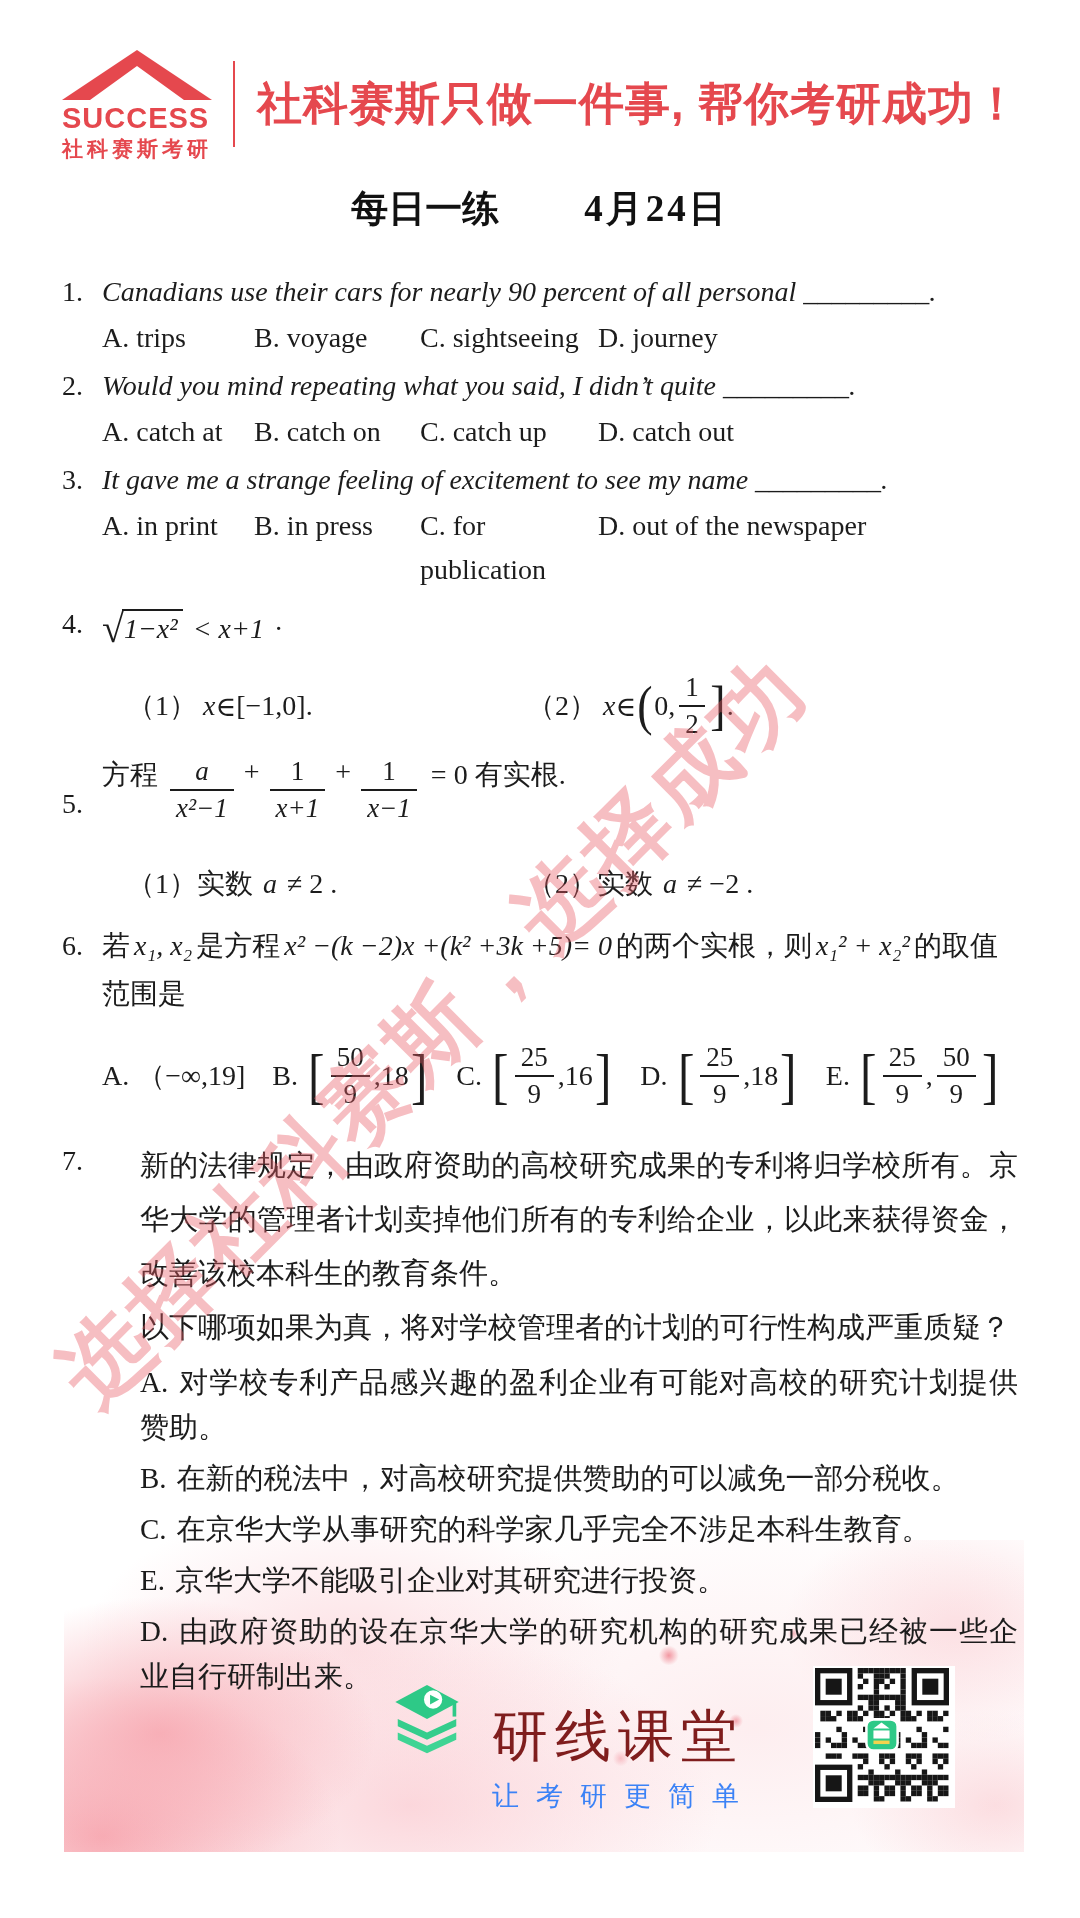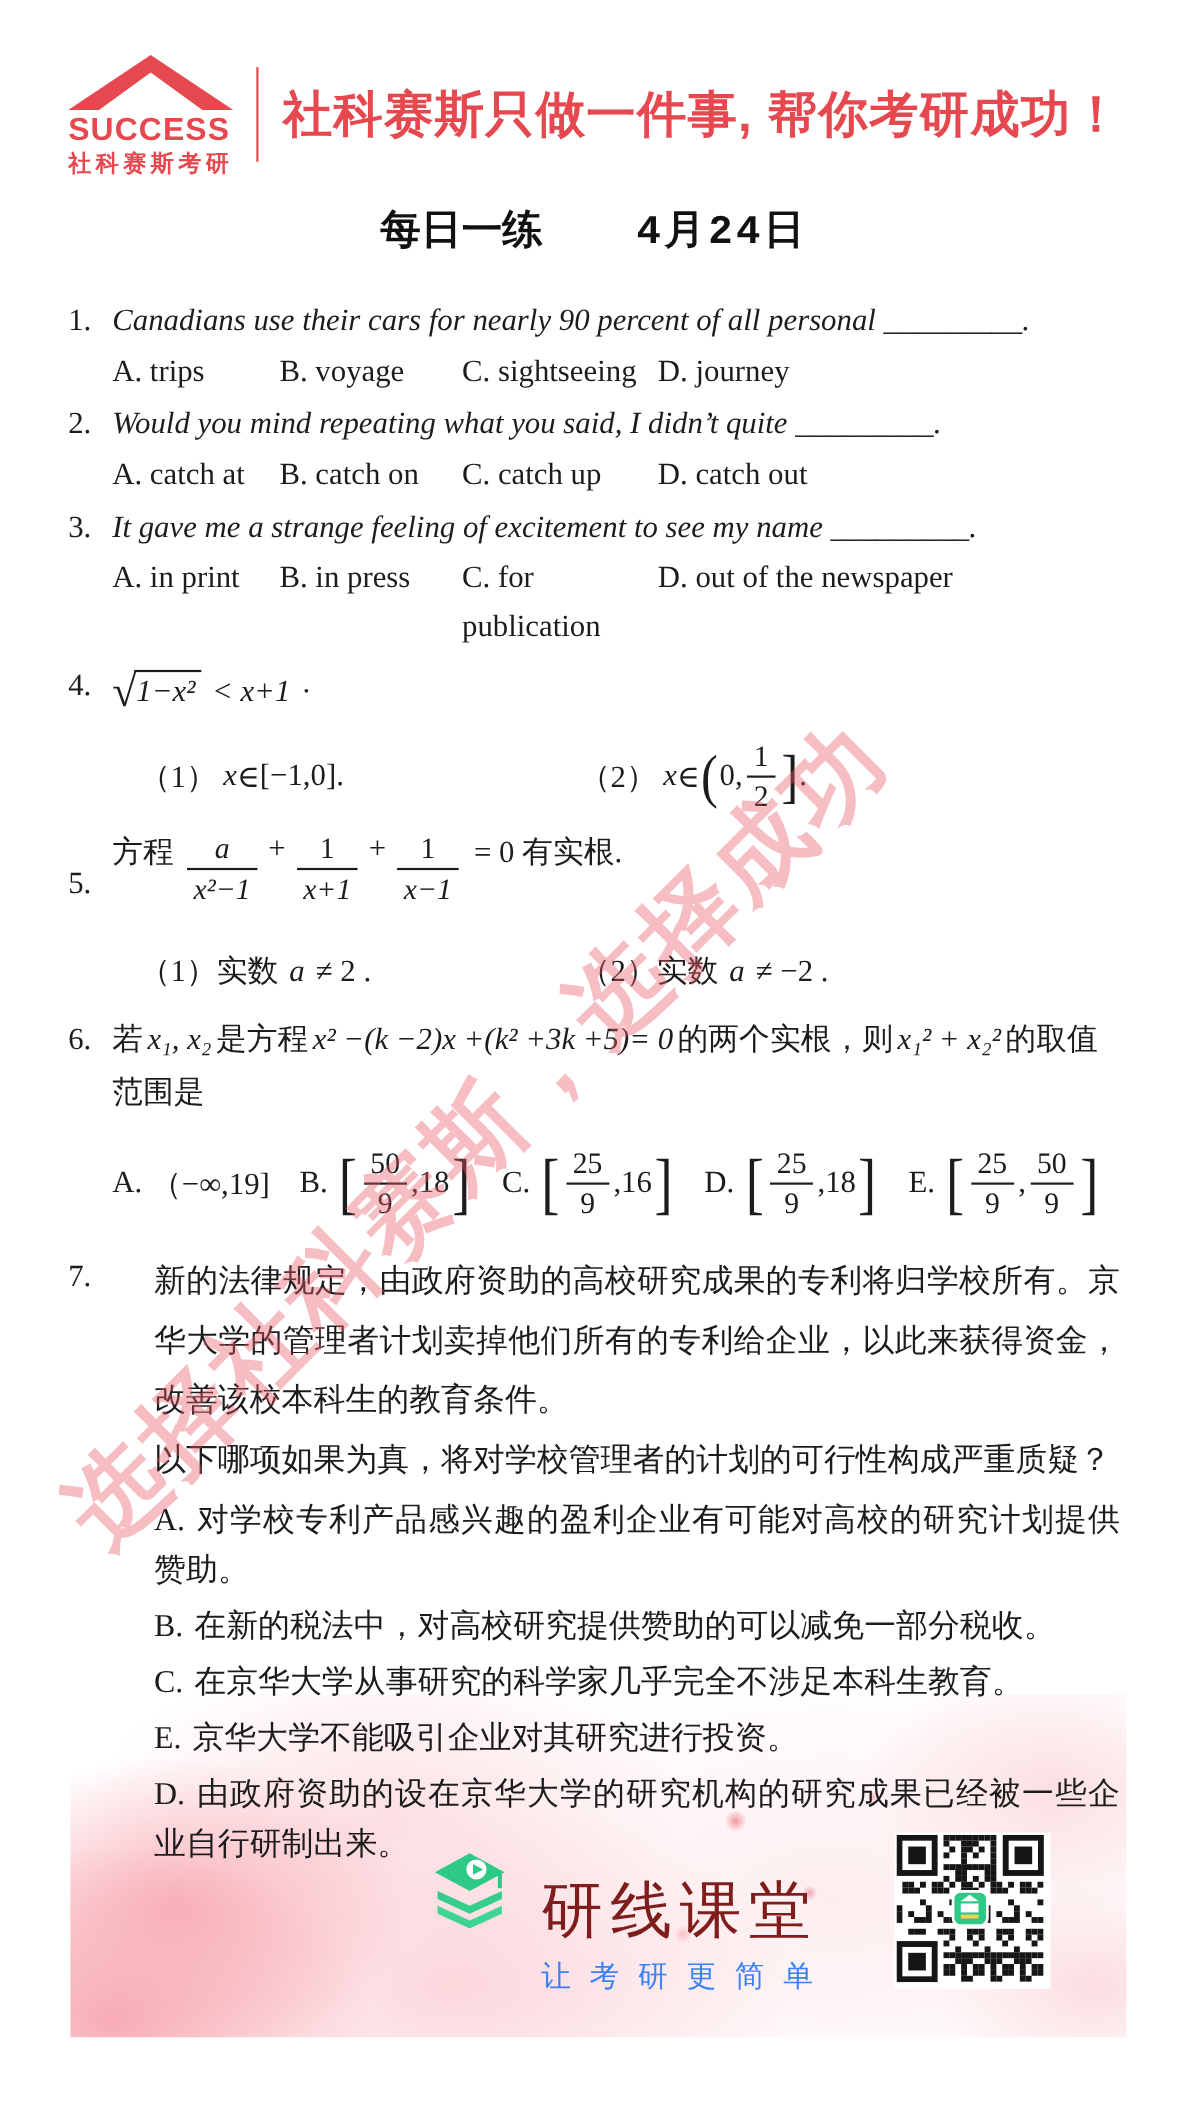--- a/index.html
+++ b/index.html
@@ -14,21 +14,21 @@
                color:#e5484e;font-size:29px;letter-spacing:1px;margin-top:2px;}
   .logo .brand-sub{font-family:"Liberation Sans","DejaVu Sans",sans-serif;font-weight:700;
                color:#e5484e;font-size:21px;letter-spacing:4px;margin-top:5px;}
   .vdiv{width:3px;height:86px;background:#e5484e;margin:0 22px 0 14px;}
   .slogan{font-family:"Liberation Sans","DejaVu Sans",sans-serif;font-weight:900;
           color:#e5484e;font-size:45px;letter-spacing:1px;white-space:nowrap;}
 
   
   .content{position:absolute;top:170px;left:62px;width:956px;z-index:2;}
   .title{display:flex;justify-content:center;gap:85px;font-size:37px;font-weight:700;
-         color:#111;margin:14px 0 36px;font-family:Liberation Mono, monospace;}
+         color:#111;margin:14px 0 36px;}
   .title .date{letter-spacing:3px;}
 
   .q{display:flex;margin-bottom:4px;}
   .qn{width:40px;flex:none;font-size:28px;line-height:44px;}
   .qc{flex:1;min-width:0;}
   .stem{font-size:28px;line-height:44px;font-style:italic;}
   .opts{display:flex;margin-top:2px;font-size:28px;line-height:44px;}
   .opts .o1{width:152px;} .opts .o2{width:166px;} .opts .o3{width:178px;}
 
   .mathit{font-style:italic;}

